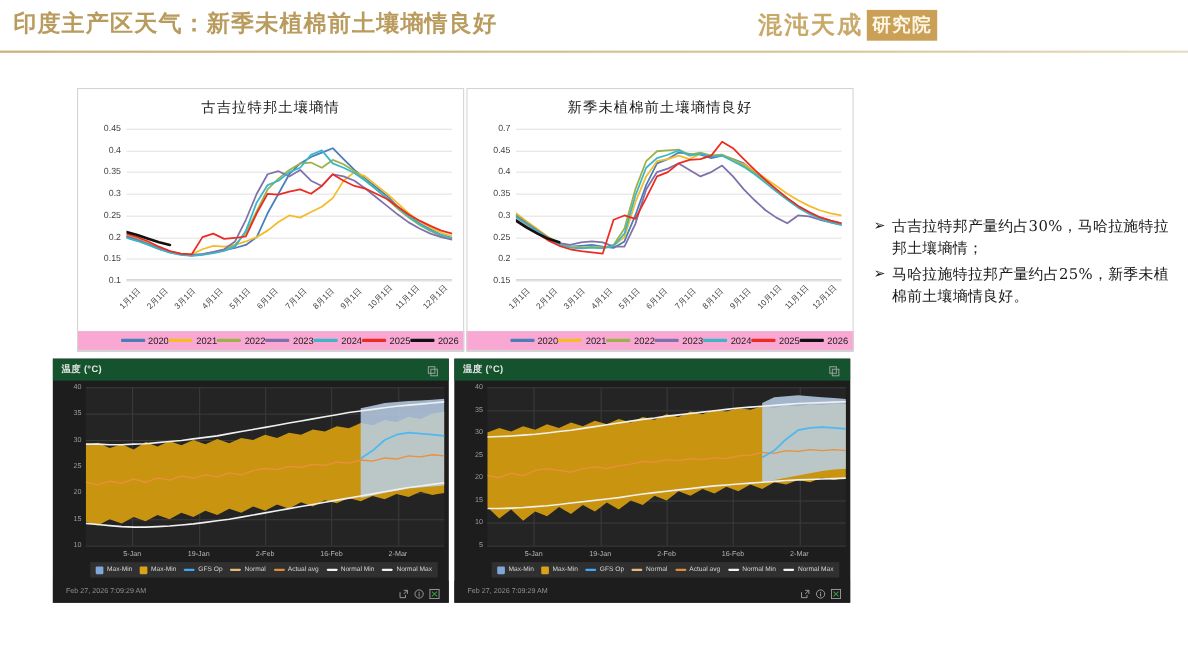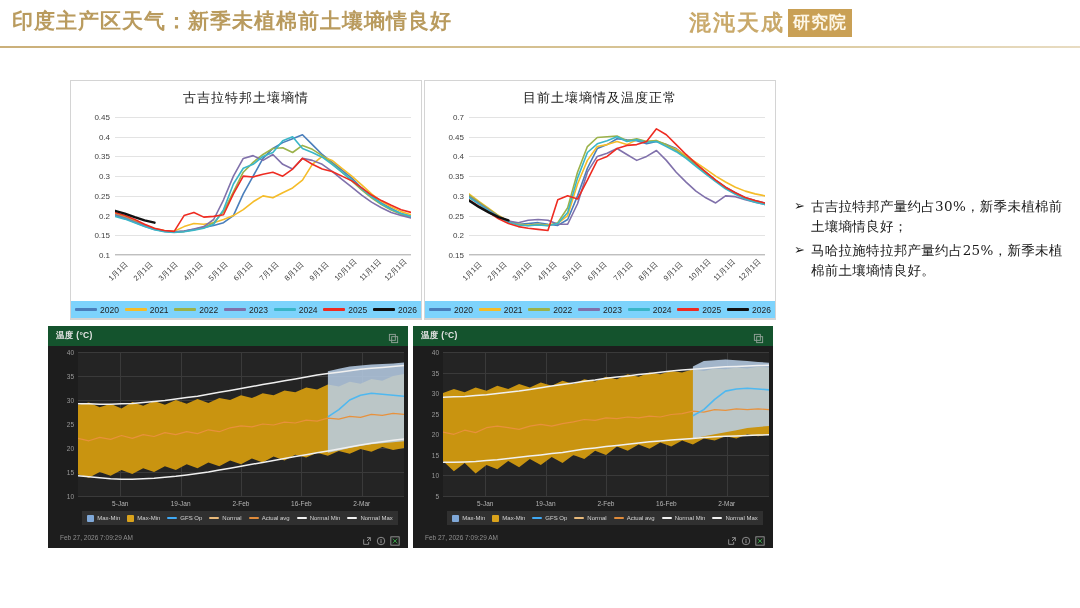--- a/index.html
+++ b/index.html
@@ -77,24 +77,24 @@
   .xtick {
     position: absolute; top: 100%; margin-top: 3px;
     font-size: 7.5px; color: #3f3f3f; white-space: nowrap;
     transform-origin: left top; transform: rotate(-45deg) translateX(-26px);
   }
   .soil-svg { position: absolute; left: 0; top: 0; width: 100%; height: 100%; }
 
   
   .year-legend {
     position: absolute; height: 18px;
-    display: flex; align-items: center; justify-content: space-between;
+    display: flex; align-items: center; justify-content: flex-end;
     padding: 0 4px;
     border: 1px solid #d4d4d4; border-top: none;
-    background: #7dd3fc;
+    background: #f9a8d4;
   }
   #year-legend-left  { left: 70px;  top: 301px; width: 352px; }
   #year-legend-right { left: 424px; top: 301px; width: 352px; }
   .lg-item { display: flex; align-items: center; gap: 3px; }
   .lg-swatch { width: 22px; height: 2.5px; border-radius: 1px; }
   .lg-label { font-size: 8.5px; color: #222; }
 
   
   #bullets { position: absolute; left: 794px; top: 196px; width: 278px; }
   .bullet {
@@ -224,21 +224,21 @@
         <polyline points="0.00,97.39 9.87,100.54 19.73,104.49 29.60,108.43 39.47,111.98 49.33,113.95 59.20,115.13 69.07,114.34 78.93,112.77 88.80,110.40 98.67,105.67 108.53,94.63 118.40,74.91 128.27,55.20 138.13,45.34 148.00,37.46 157.87,31.54 167.73,30.75 177.60,35.49 187.47,28.39 197.33,32.33 207.20,38.64 217.07,46.53 226.93,55.20 236.80,63.87 246.67,72.94 256.53,80.83 266.40,87.53 276.27,93.05 286.13,97.39 296.00,100.15" fill="none" stroke="#9bb24a" stroke-width="1.6" stroke-linejoin="round" stroke-linecap="round"></polyline>
         <polyline points="0.00,97.78 9.87,100.94 19.73,104.88 29.60,108.82 39.47,111.98 49.33,113.95 59.20,114.74 69.07,113.95 78.93,111.98 88.80,109.61 98.67,102.51 108.53,82.80 118.40,59.14 128.27,41.40 138.13,38.64 148.00,43.37 157.87,37.46 167.73,47.31 177.60,52.05 187.47,41.40 197.33,43.37 207.20,47.31 217.07,54.41 226.93,62.30 236.80,70.18 246.67,78.07 256.53,85.17 266.40,90.69 276.27,95.42 286.13,98.57 296.00,100.94" fill="none" stroke="#8071ab" stroke-width="1.6" stroke-linejoin="round" stroke-linecap="round"></polyline>
         <polyline points="0.00,99.36 9.87,102.12 19.73,105.67 29.60,109.61 39.47,112.77 49.33,114.74 59.20,115.53 69.07,114.74 78.93,113.16 88.80,111.19 98.67,107.25 108.53,92.66 118.40,67.03 128.27,51.26 138.13,47.31 148.00,39.43 157.87,35.49 167.73,23.66 177.60,19.71 187.47,31.54 197.33,35.49 207.20,40.22 217.07,47.31 226.93,55.20 236.80,63.09 246.67,71.76 256.53,79.65 266.40,86.74 276.27,92.26 286.13,96.60 296.00,99.36" fill="none" stroke="#3ab6c8" stroke-width="1.6" stroke-linejoin="round" stroke-linecap="round"></polyline>
         <polyline points="0.00,95.42 9.87,98.57 19.73,102.51 29.60,107.25 39.47,111.19 49.33,113.55 59.20,114.34 69.07,98.57 78.93,95.42 88.80,100.15 98.67,99.36 108.53,97.78 118.40,76.89 128.27,59.14 138.13,59.93 148.00,57.17 157.87,55.20 167.73,59.14 177.60,52.05 187.47,41.40 197.33,47.31 207.20,52.05 217.07,54.41 226.93,59.14 236.80,63.87 246.67,70.97 256.53,78.07 266.40,83.59 276.27,88.32 286.13,92.66 296.00,95.42" fill="none" stroke="#ee2b21" stroke-width="1.6" stroke-linejoin="round" stroke-linecap="round"></polyline>
         <polyline points="0.00,93.84 9.87,96.60 19.73,100.15 29.60,103.30 39.47,105.67" fill="none" stroke="#111111" stroke-width="2.4" stroke-linejoin="round" stroke-linecap="round"></polyline>
       </svg>
     </div>
 </div>
 
 <div class="soil-panel" id="soil-panel-right">
-  <div class="soil-title">目前土壤墒情及温度正常</div>
+  <div class="soil-title">新季未植棉前土壤墒情良好</div>
   <div class="plot">
     <div class="axis-baseline"></div>
   <div class="gridline" style="top: 0px;"></div>
       <div class="ytick" style="top: 0px;">0.7</div>
       <div class="gridline" style="top: 19.7143px;"></div>
       <div class="ytick" style="top: 19.7143px;">0.45</div>
       <div class="gridline" style="top: 39.4286px;"></div>
       <div class="ytick" style="top: 39.4286px;">0.4</div>
       <div class="gridline" style="top: 59.1429px;"></div>
       <div class="ytick" style="top: 59.1429px;">0.35</div>
@@ -331,21 +331,21 @@
     </div>
     <div class="lg-item">
       <span class="lg-swatch" style="background: rgb(17, 17, 17);"></span>
       <span class="lg-label">2026</span>
     </div>
   </div>
 
 <div id="bullets">
     <div class="bullet">
       <span class="bullet-mark">➢</span>
-      <span class="bullet-text">古吉拉特邦产量约占30%，新季未植棉前土壤墒情良好；</span>
+      <span class="bullet-text">古吉拉特邦产量约占30%，马哈拉施特拉邦土壤墒情；</span>
     </div>
     <div class="bullet">
       <span class="bullet-mark">➢</span>
       <span class="bullet-text">马哈拉施特拉邦产量约占25%，新季未植棉前土壤墒情良好。</span>
     </div>
   </div>
 
 <div class="temp-panel" id="temp-panel-left">
   <div class="temp-header">
     <span class="temp-header-title">温度 (°C)</span>

